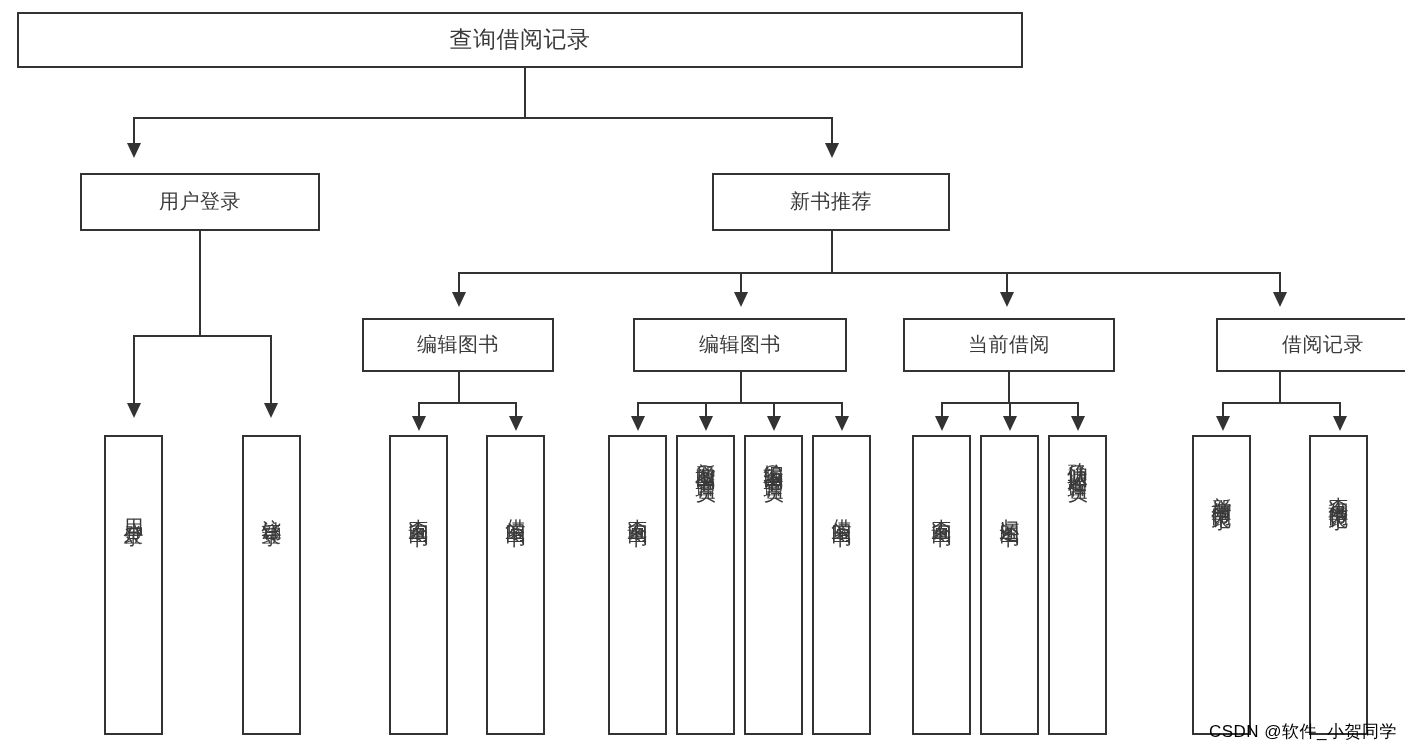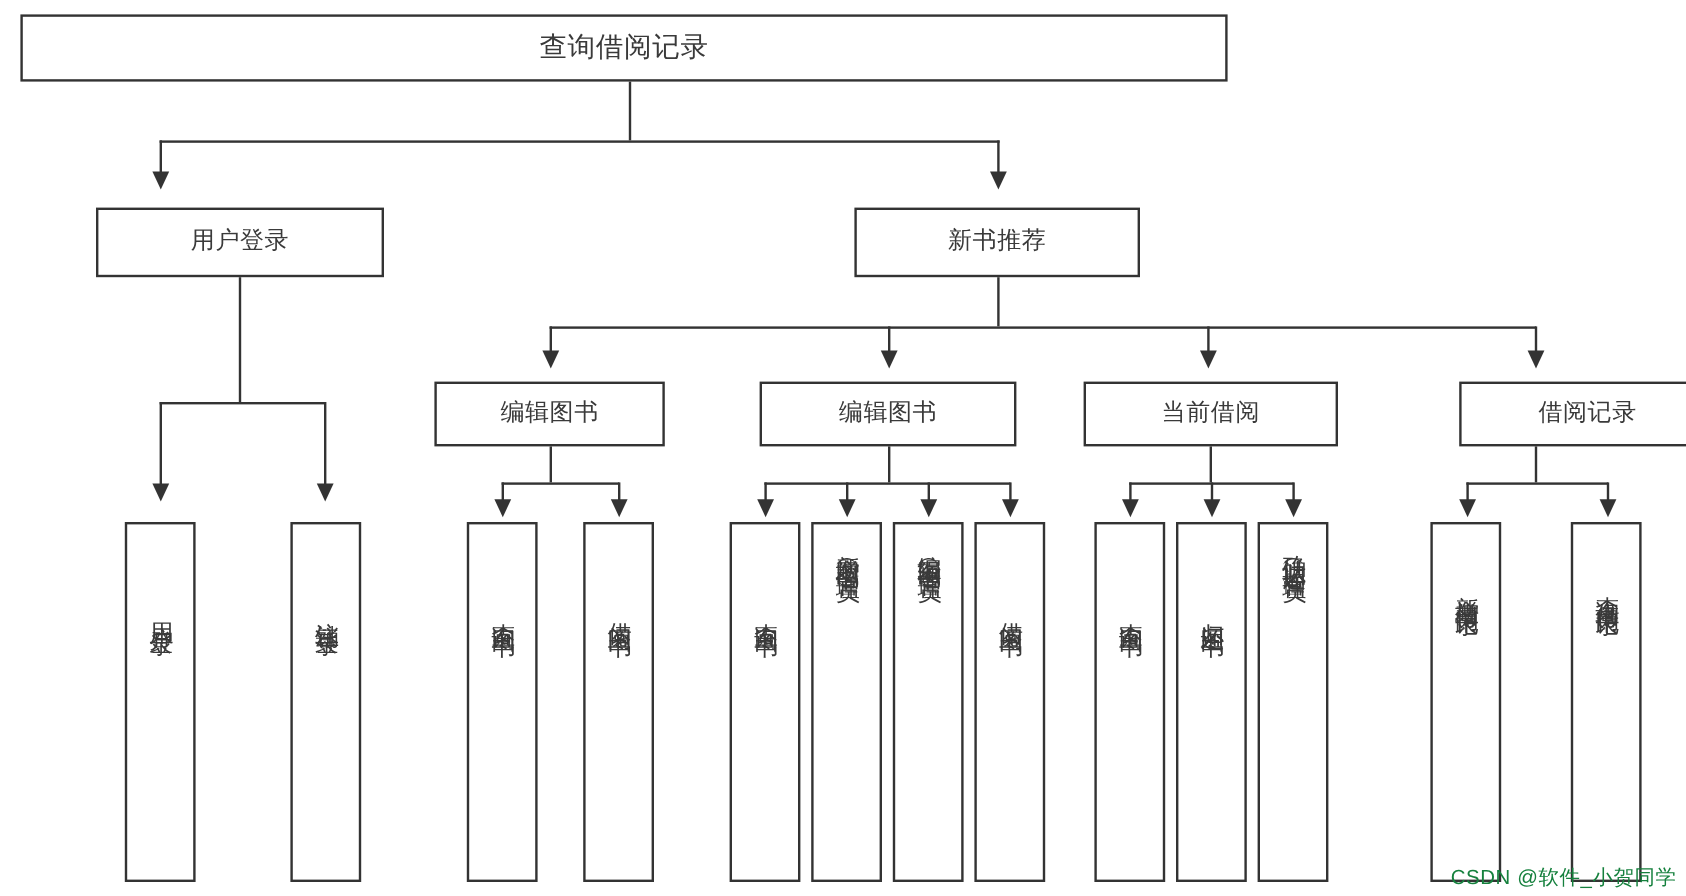--- a/index.html
+++ b/index.html
@@ -62,21 +62,21 @@
     border-left:7px solid transparent;
     border-right:7px solid transparent;
     border-top:15px solid #333333;
   }
 
   
   .watermark{
     position:absolute;
     right:8px;bottom:4px;
     font-size:17px;
-    color:#15803d;
+    color:#000000;
     letter-spacing:0.5px;
     white-space:nowrap;
     pointer-events:none;
     text-align:center;
   }
 </style>
 </head>
 <body>
 
 <div id="canvas">

